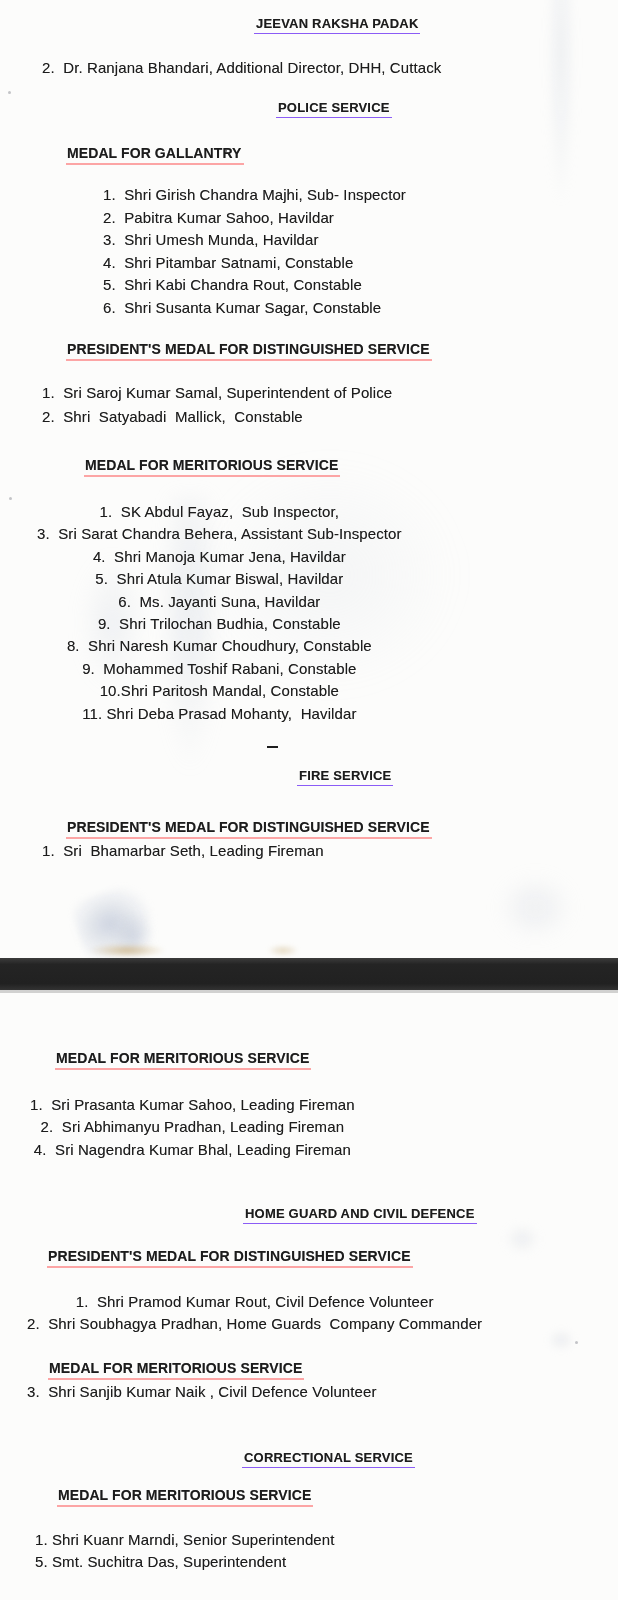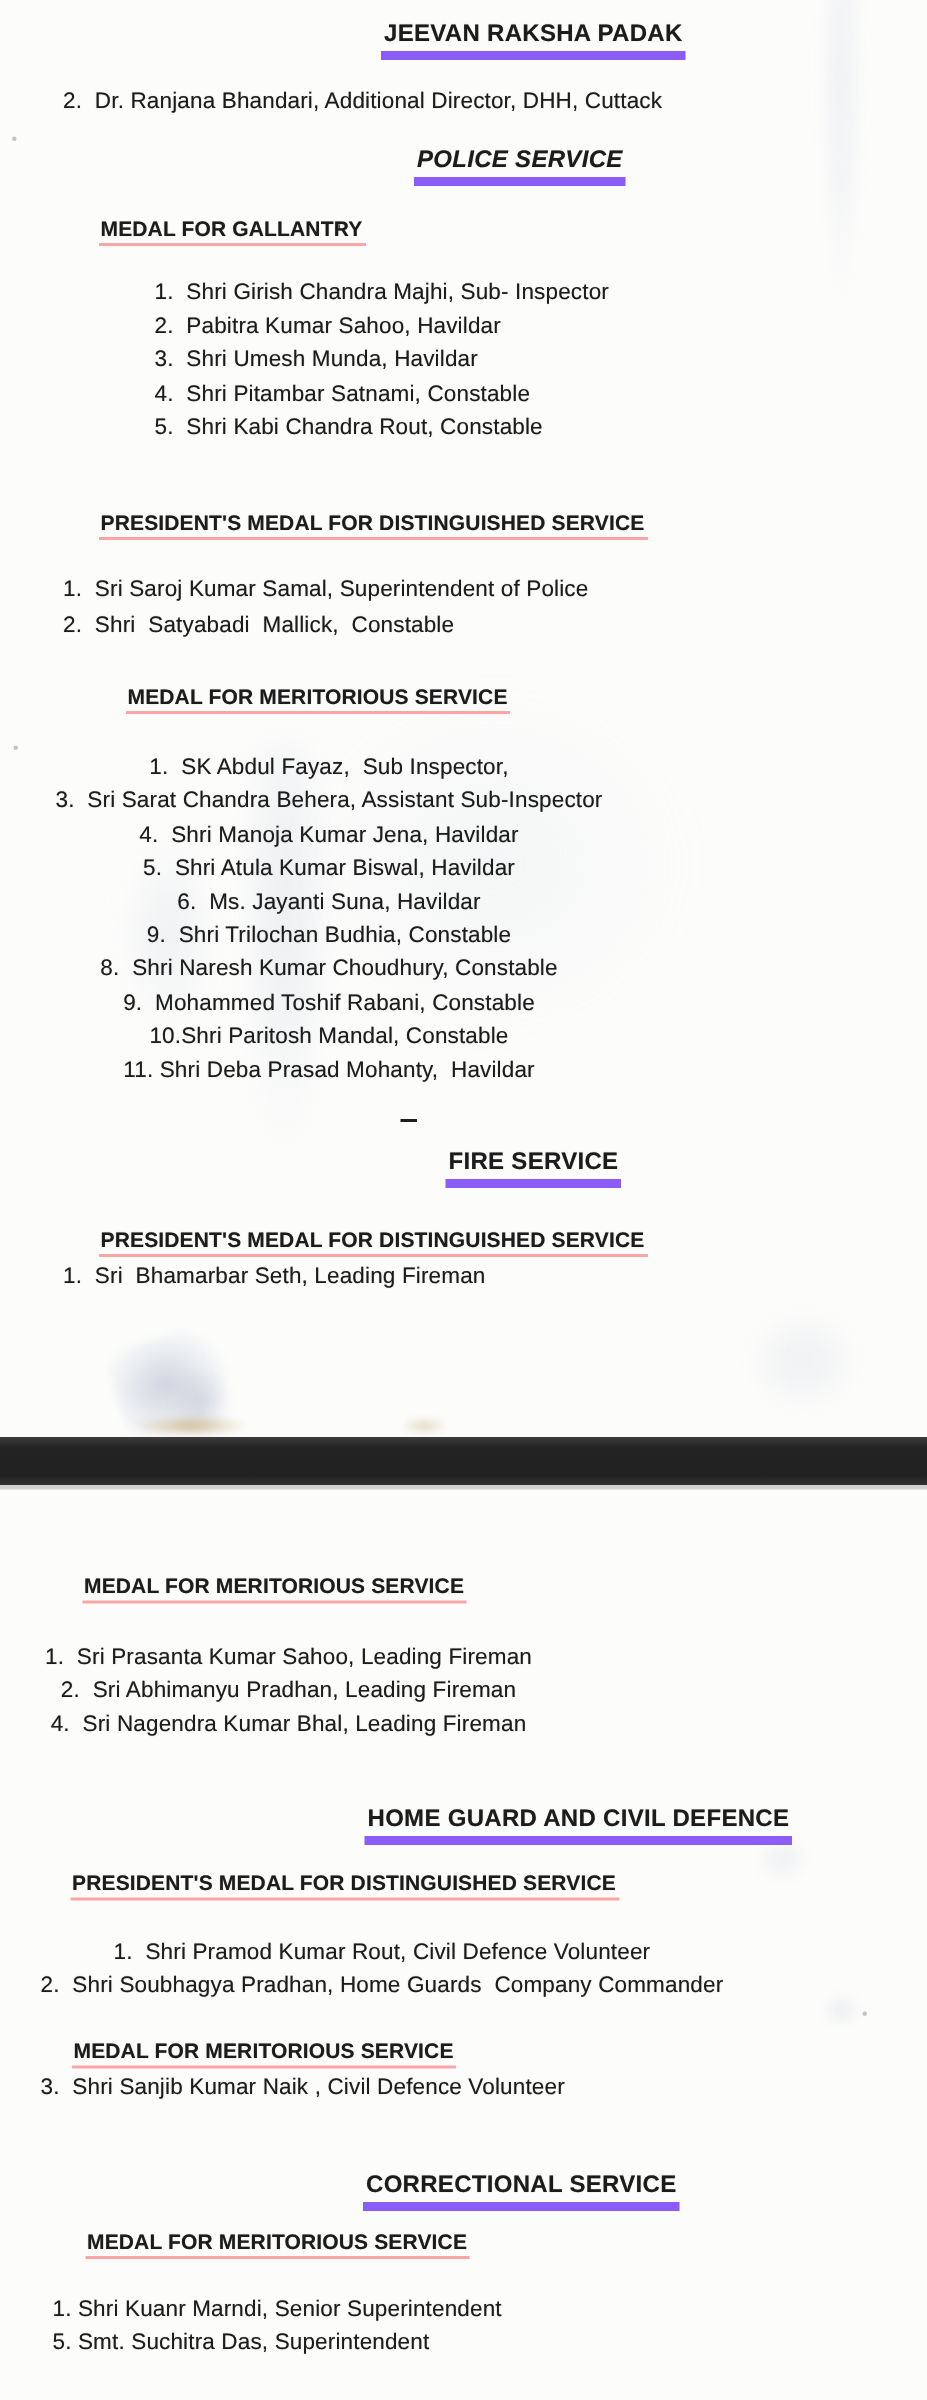--- a/index.html
+++ b/index.html
@@ -7,22 +7,22 @@
     position:relative;
     width:618px;height:1600px;
     background:#fcfcfb;
     overflow:hidden;
     font-family:"Liberation Sans", sans-serif;
     color:#1c1c1c;
   }
   .txt{text-shadow:0 0 0.6px rgba(28,28,28,0.45);}
   .abs{position:absolute;}
   .title{
-    font-size:16px;font-weight:bold;letter-spacing:0.2px;
-    display:inline-block;border-bottom:6px solid #8b5cf6;padding:0 2px 2px 2px;
+    font-size:13px;font-weight:bold;letter-spacing:0.2px;
+    display:inline-block;border-bottom:1px solid #8b5cf6;padding:0 2px 2px 2px;
     white-space:pre;
   }
   .subheading{
     font-size:14px;font-weight:bold;letter-spacing:0.1px;
     display:inline-block;border-bottom:2px solid #fca5a5;padding:0 2px 2px 1px;
     white-space:pre;
   }
   .list{font-size:15px;letter-spacing:0.1px;}
   .list .item{white-space:pre;}
   .lh224 .item{line-height:22.4px;height:22.4px;text-align:center;}
@@ -63,34 +63,35 @@
   <div class="speck" style="left:9px;top:497px;"></div>
   <div class="speck" style="left:575px;top:1341px;"></div>
 
   <div class="abs txt" style="left:254px;top:14px;">
     <span class="title">JEEVAN RAKSHA PADAK</span>
   </div>
   <div class="abs txt list lh22" style="left:42px;top:57px;">
     <div class="item">2.  Dr. Ranjana Bhandari, Additional Director, DHH, Cuttack</div>
   </div>
 
-  <div class="abs txt" style="left:276px;top:98px;font-style:italic;">
+  <div class="abs txt" style="left:276px;top:98px;">
     <span class="title">POLICE SERVICE</span>
   </div>
 
   <div class="abs txt" style="left:66px;top:144px;">
     <span class="subheading">MEDAL FOR GALLANTRY</span>
   </div>
   <span class="stray-mark txt" style="left:225px;top:147px;">'</span>
   <div class="abs txt list lh225" style="left:103px;top:184px;">
     <div class="item">1.  Shri Girish Chandra Majhi, Sub- Inspector</div>
     <div class="item">2.  Pabitra Kumar Sahoo, Havildar</div>
     <div class="item">3.  Shri Umesh Munda, Havildar</div>
     <div class="item">4.  Shri Pitambar Satnami, Constable</div>
     <div class="item">5.  Shri Kabi Chandra Rout, Constable</div>
+    <div class="item">6.  Shri Susanta Kumar Sagar, Constable</div>
   </div>
 
   <div class="abs txt" style="left:66px;top:340px;">
     <span class="subheading">PRESIDENT'S MEDAL FOR DISTINGUISHED SERVICE</span>
   </div>
   <div class="abs txt list lh24" style="left:42px;top:381px;">
     <div class="item">1.  Sri Saroj Kumar Samal, Superintendent of Police</div>
     <div class="item">2.  Shri  Satyabadi  Mallick,  Constable</div>
   </div>
 

